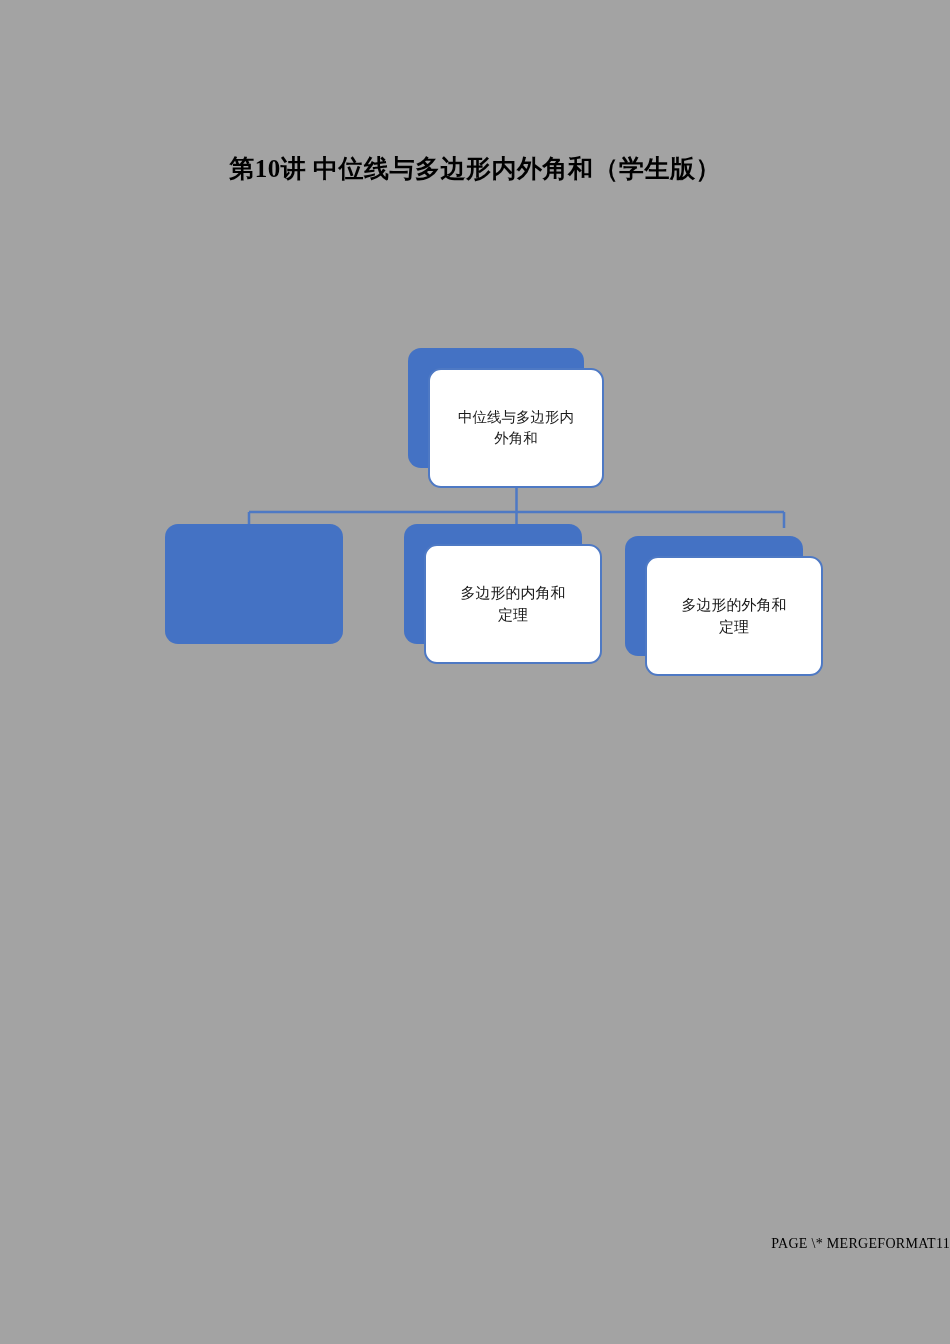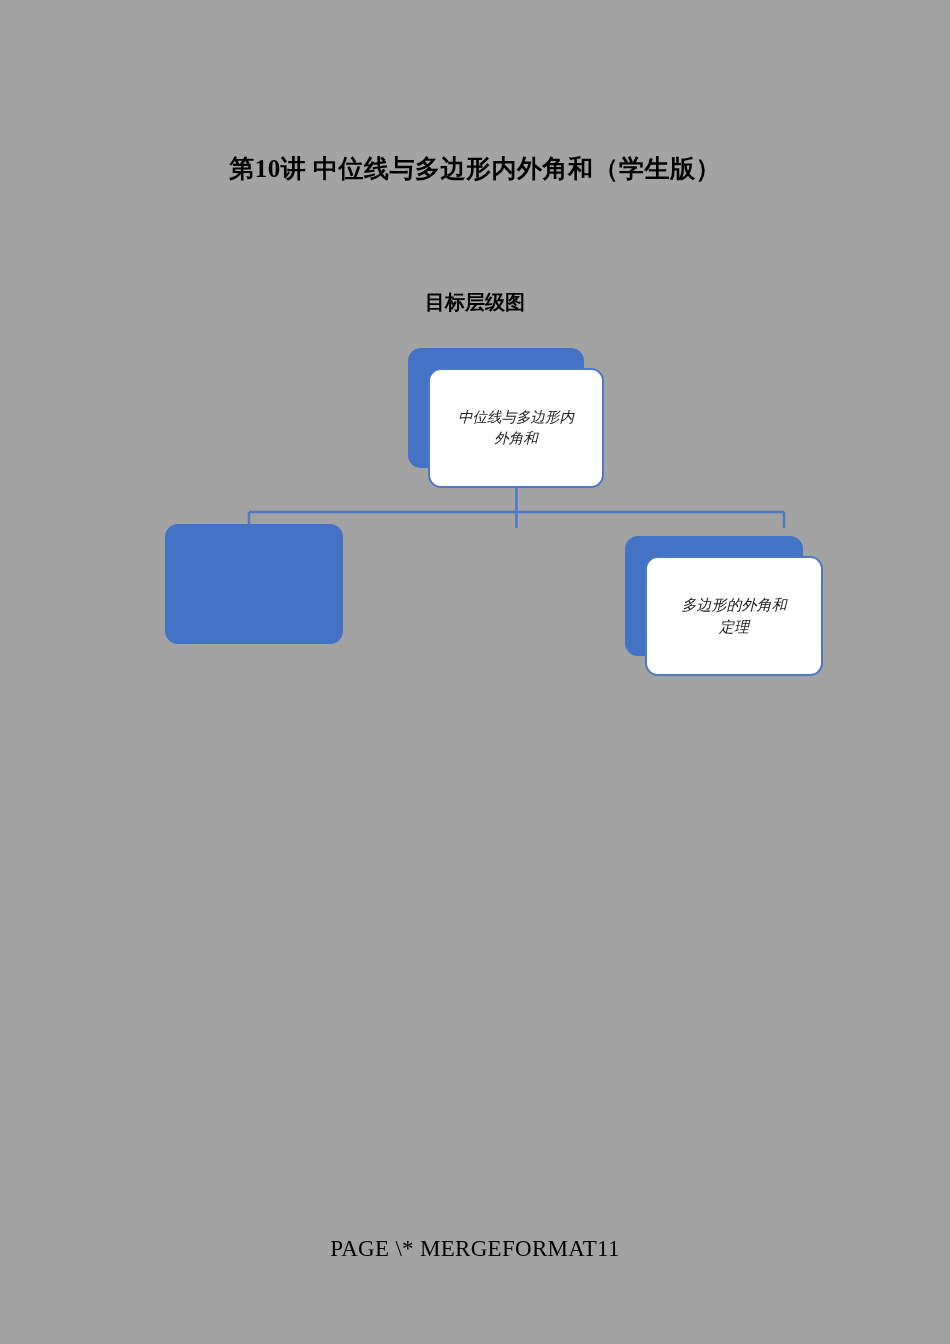--- a/index.html
+++ b/index.html
@@ -86,21 +86,20 @@
     text-align: center;
   }
 
   .node-label {
     font-family: "Liberation Serif", "DejaVu Serif", serif;
     font-size: 15px;
     line-height: 22px;
     color: #1a1a1a;
     padding: 0 28px;
     display: block;
-    font-style: italic;
   }
 
   .node-root .node-label {
     font-size: 14.5px;
     line-height: 21px;
   }
 
   
   .connector-svg {
     position: absolute;
@@ -109,35 +108,34 @@
     width: 950px;
     height: 1344px;
   }
 
   
   .doc-footer {
     position: absolute;
     left: 0;
     right: 0;
     top: 1236px;
-    text-align: center;
+    text-align: right;
     font-family: "Liberation Serif", "DejaVu Serif", serif;
-    font-size: 23px;
+    font-size: 14px;
     letter-spacing: 0.3px;
     white-space: nowrap;
   }
 </style>
 </head>
 <body>
 
 <div class="page">
 
   <div class="doc-title">第10讲 中位线与多边形内外角和（学生版）</div>
 
-  <div class="doc-subtitle">目标层级图</div>
 
   <div class="diagram">
 
     <svg class="connector-svg" viewBox="0 0 950 1344">
 
       <path d="M 516.5 487 L 516.5 512" stroke="#4E79C4" stroke-width="2.5" fill="none"></path>
 
       <path d="M 249 512 L 784 512" stroke="#4E79C4" stroke-width="2.5" fill="none"></path>
 
       <path d="M 249 512 L 249 528" stroke="#4E79C4" stroke-width="2.5" fill="none"></path>
@@ -151,20 +149,26 @@
       <div class="node-shadow" style="left:0px; top:0px; width:176px; height:120px;"></div>
       <div class="node-card" style="left:20px; top:20px; width:176px; height:120px;">
         <span class="node-label">中位线与多边形内外角和</span>
       </div>
     </div>
 
     <div class="node" style="left:165px; top:524px; width:202px; height:142px;">
       <div class="node-shadow" style="left:0px; top:0px; width:178px; height:120px;"></div>
     </div>
 
+    <div class="node" style="left:404px; top:524px; width:202px; height:142px;">
+      <div class="node-shadow" style="left:0px; top:0px; width:178px; height:120px;"></div>
+      <div class="node-card" style="left:20px; top:20px; width:178px; height:120px;">
+        <span class="node-label">多边形的内角和定理</span>
+      </div>
+    </div>
 
     <div class="node" style="left:625px; top:536px; width:202px; height:142px;">
       <div class="node-shadow" style="left:0px; top:0px; width:178px; height:120px;"></div>
       <div class="node-card" style="left:20px; top:20px; width:178px; height:120px;">
         <span class="node-label">多边形的外角和定理</span>
       </div>
     </div>
 
   </div>
 

